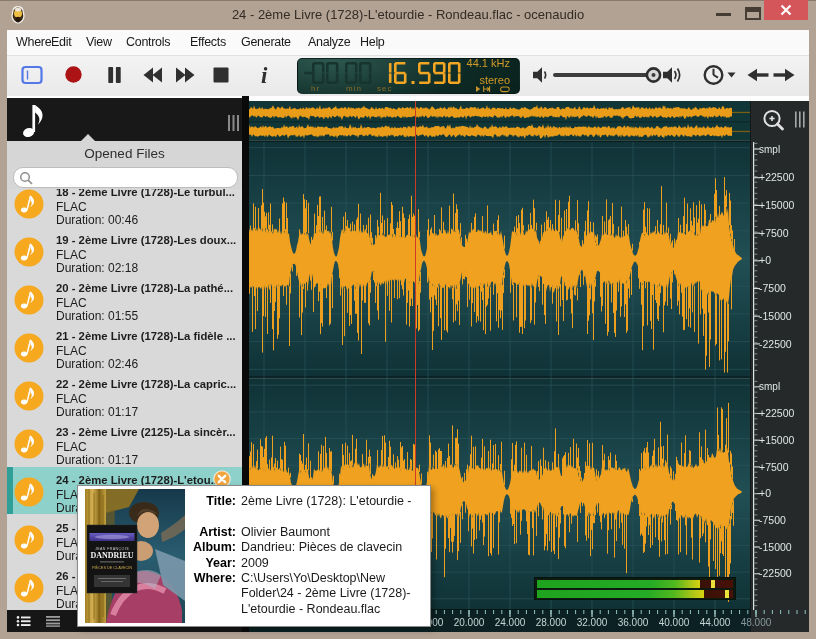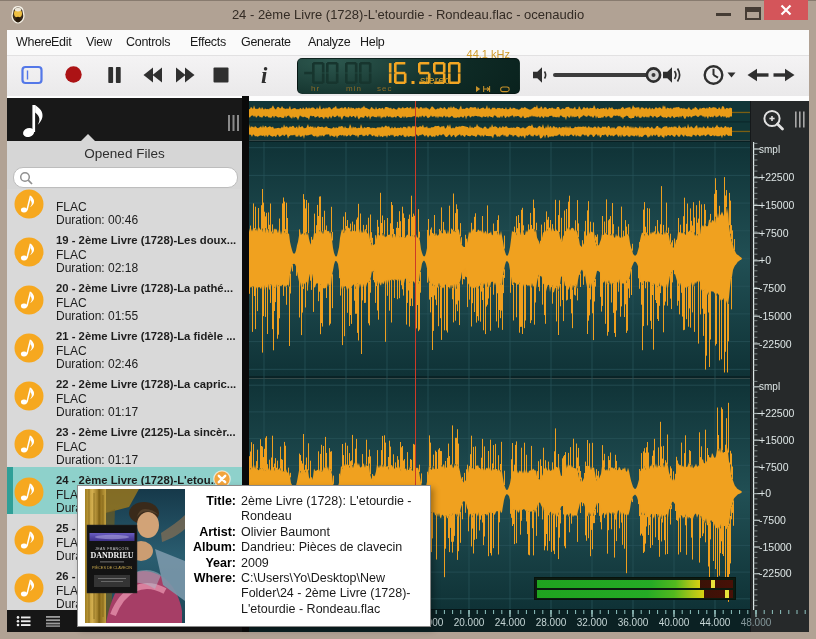--- a/index.html
+++ b/index.html
@@ -120,22 +120,22 @@
     <rect x="160.9" y="5.1" width="2.6" height="9.5" fill="#f3a623"></rect>
     <rect x="160.9" y="15.4" width="2.6" height="9.5" fill="#f3a623"></rect>
     <rect x="152.2" y="23.5" width="10.1" height="2.5" fill="#f3a623"></rect>
     <rect x="151.0" y="15.4" width="2.6" height="9.5" fill="#f3a623"></rect>
     <rect x="151.0" y="5.1" width="2.6" height="9.5" fill="#f3a623"></rect>
     <rect x="114.5" y="23" width="3" height="3" fill="#f3a623"></rect>
   </svg>
 <div class="lcdtxt" style="left:311px;top:84px;font-size:8px;letter-spacing:1px;color:#8a6b28">hr</div>
 <div class="lcdtxt" style="left:346px;top:84px;font-size:8px;letter-spacing:1px;color:#8a6b28">min</div>
 <div class="lcdtxt" style="left:377px;top:84px;font-size:8px;letter-spacing:1px;color:#8a6b28">sec</div>
-<div class="lcdtxt" style="left:420px;top:48px;width:90px;text-align:right;font-size:11px">44.1 kHz</div>
-<div class="lcdtxt" style="left:420px;top:74px;width:90px;text-align:left;font-size:11px">stereo</div>
+<div class="lcdtxt" style="left:420px;top:57px;width:90px;text-align:right;font-size:11px">44.1 kHz</div>
+<div class="lcdtxt" style="left:420px;top:74px;width:90px;text-align:right;font-size:11px">stereo</div>
 <svg class="abs" style="left:476px;top:86px" width="34" height="7" viewBox="0 0 40 8">
 <polygon points="0,0 0,7 5,3.5" fill="#c8922a"></polygon>
     <path d="M9,0 V7 M9,3.5 H16 M16,0 V7 M13,1.5 L16,3.5 L13,5.5" stroke="#c8922a" stroke-width="1.2" fill="none"></path>
 <rect x="29" y="1" width="10" height="5.5" rx="2.5" fill="none" stroke="#c8922a" stroke-width="1.2"></rect>
 </svg>
 
 <div class="abs" style="left:7px;top:96px;width:802px;height:5px;background:#fdfdfd"></div>
 
 <div class="abs" style="left:242px;top:96px;width:7px;height:536px;background:#0a0a0a"></div>
 
@@ -166,20 +166,21 @@
     <svg style="position:absolute;left:7px;top:0px" width="30" height="30" viewBox="0 0 30 30">
       <circle cx="15" cy="15" r="14.5" fill="#f6a81f"></circle>
       <g transform="rotate(14 15 15)">
         <g transform="translate(8.5,5.5) scale(0.56)" fill="#fff">
           <ellipse cx="5.6" cy="29.5" rx="5.6" ry="4.4" transform="rotate(-18 5.6 29.5)"></ellipse>
           <rect x="9.4" y="2" width="2.7" height="27"></rect>
           <path d="M12.1,2 C16.6,5.2 20.3,8.4 19.4,14 C18.9,17.1 16.8,19.7 14.7,21.8 C17.2,18 17.4,13.4 12.1,9.6 Z"></path>
         </g>
       </g>
     </svg>
+    <div class="it" style="top:-3px;font-weight:bold;font-size:11.3px">18 - 2ème Livre (1728)-Le turbul...</div>
     <div class="it" style="top:11px">FLAC</div>
     <div class="it" style="top:24px">Duration: 00:46</div>
     <svg style="position:absolute;left:7px;top:48px" width="30" height="30" viewBox="0 0 30 30">
       <circle cx="15" cy="15" r="14.5" fill="#f6a81f"></circle>
       <g transform="rotate(14 15 15)">
         <g transform="translate(8.5,5.5) scale(0.56)" fill="#fff">
           <ellipse cx="5.6" cy="29.5" rx="5.6" ry="4.4" transform="rotate(-18 5.6 29.5)"></ellipse>
           <rect x="9.4" y="2" width="2.7" height="27"></rect>
           <path d="M12.1,2 C16.6,5.2 20.3,8.4 19.4,14 C18.9,17.1 16.8,19.7 14.7,21.8 C17.2,18 17.4,13.4 12.1,9.6 Z"></path>
         </g>
@@ -592,21 +593,20 @@
     <text x="27" y="69" font-size="8" font-weight="bold" fill="#f2f2f2" text-anchor="middle" font-family="Liberation Serif">DANDRIEU</text>
     <rect x="15" y="72.5" width="24" height="0.8" fill="#8a8a8a"></rect>
     <text x="27" y="79.5" font-size="3.8" fill="#c9a84c" text-anchor="middle">PIÈCES DE CLAVECIN</text>
     <rect x="9" y="86" width="36" height="12" fill="#cfcfcf" opacity="0.18"></rect>
     <rect x="13" y="89" width="28" height="1" fill="#9a9a9a" opacity="0.6"></rect>
     <rect x="16" y="92" width="22" height="1" fill="#9a9a9a" opacity="0.5"></rect>
   </svg>
 <div class="abs" style="left:77px;top:485px;width:354px;height:177px;z-index:52">
 <div class="rl" style="left:99px;top:9px">Title:</div>
 <div class="rv" style="top:9px">2ème Livre (1728): L'etourdie -</div>
-<div class="rv" style="top:24.4px">Rondeau</div>
 <div class="rl" style="left:99px;top:39.8px">Artist:</div>
 <div class="rv" style="top:39.8px">Olivier Baumont</div>
 <div class="rl" style="left:99px;top:55.2px">Album:</div>
 <div class="rv" style="top:55.2px">Dandrieu: Pièces de clavecin</div>
 <div class="rl" style="left:99px;top:70.6px">Year:</div>
 <div class="rv" style="top:70.6px">2009</div>
 <div class="rl" style="left:99px;top:86px">Where:</div>
 <div class="rv" style="top:86px">C:\Users\Yo\Desktop\New</div>
 <div class="rv" style="top:101.4px">Folder\24 - 2ème Livre (1728)-</div>
 <div class="rv" style="top:116.8px">L'etourdie - Rondeau.flac</div>

